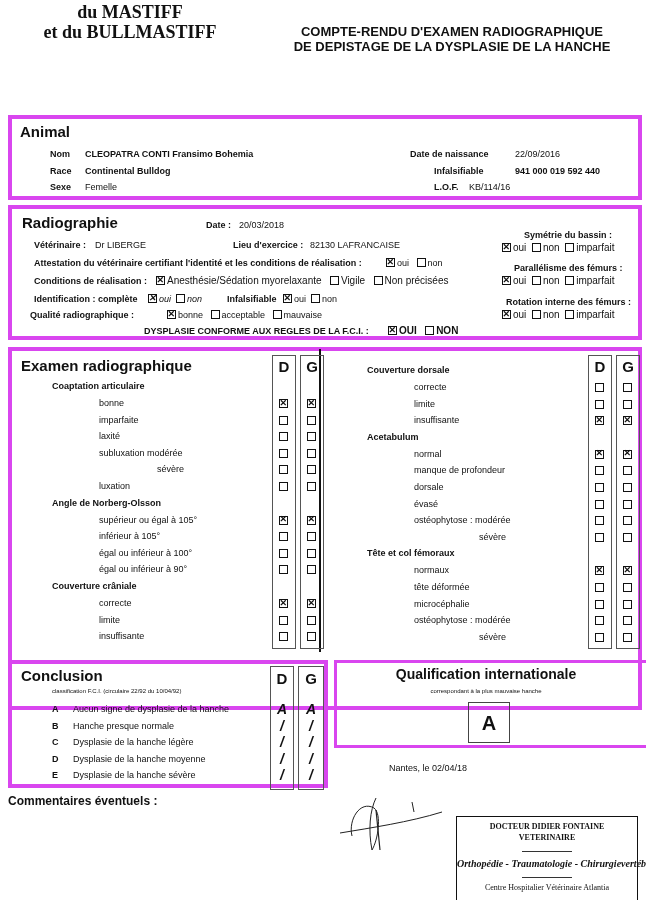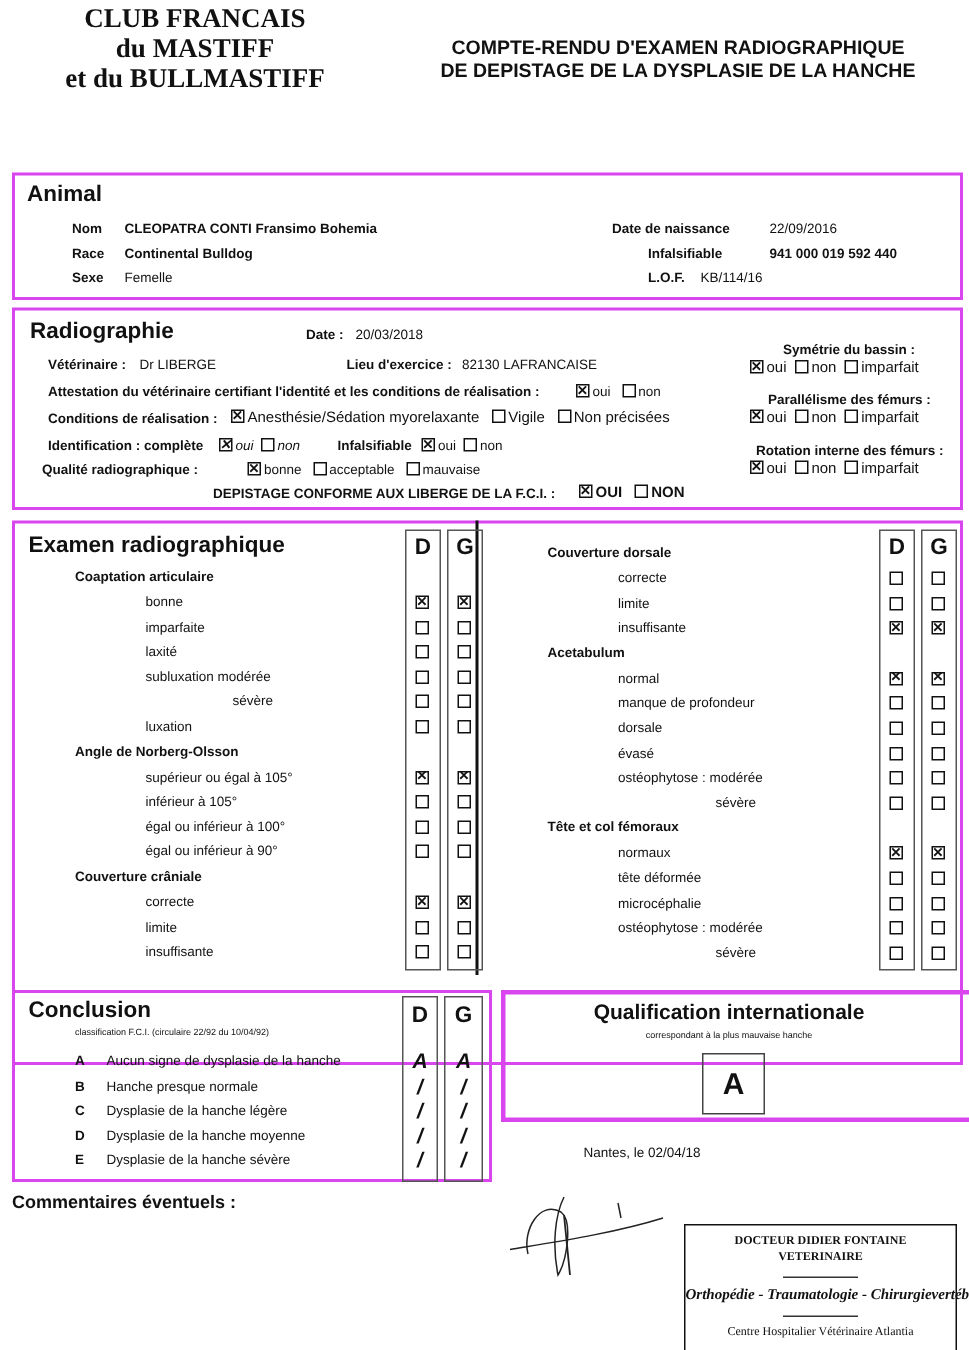--- a/index.html
+++ b/index.html
@@ -1,38 +1,37 @@
 <!DOCTYPE html>
 <html><head>
 <meta charset="utf-8">
 <style>
   * { box-sizing: border-box; margin: 0; padding: 0; }
   body { width: 646px; height: 900px; background: #fff; position: relative; overflow: hidden; color: #111; font-family: "Liberation Sans", sans-serif; }
   .abs { position: absolute; }
   .club { left: 30px; top: 2px; width: 200px; text-align: center; font-family: "Liberation Serif", serif; font-weight: bold; font-size: 18px; line-height: 20px; }
   .doctitle { left: 262px; top: 24px; width: 380px; text-align: center; font-weight: bold; font-size: 13px; line-height: 15px; }
-  .box { border: 2px solid #d946ef; }
+  .box { border: 4px solid #d946ef; }
   .sec-title { font-weight: bold; font-size: 15px; }
   .lbl-b { font-weight: bold; font-size: 9px; }
   .lbl { font-size: 9px; }
   .cb { display: inline-block; width: 9px; height: 9px; border: 1.5px solid #111; vertical-align: -1px; position: relative; margin-right: 2px; }
   .cb.on::after { content: "✕"; position: absolute; left: -0.5px; top: -3.5px; font-size: 9px; line-height: 12px; font-weight: bold; }
   .cb.on { background: #fff; }
   .col { border: 1px solid #555; }
   .colhead { font-weight: bold; font-size: 15px; text-align: center; }
   .row { position: absolute; font-size: 9px; white-space: nowrap; }
   .cat { position: absolute; font-size: 9px; font-weight: bold; white-space: nowrap; }
   .tick { position: absolute; }
   .stamp { font-family: "Liberation Serif", serif; }
 </style>
 </head>
 <body>
 
 <div class="abs club">
-  <div>CLUB FRANCAIS</div>
   <div>du MASTIFF</div>
   <div>et du BULLMASTIFF</div>
 </div>
 <div class="abs doctitle">
   <div>COMPTE-RENDU D'EXAMEN RADIOGRAPHIQUE</div>
   <div>DE DEPISTAGE DE LA DYSPLASIE DE LA HANCHE</div>
 </div>
 
 <div class="abs box" style="left:8px;top:115px;width:634px;height:85px;">
   <div class="abs sec-title" style="left:8px;top:4px;">Animal</div>
@@ -84,21 +83,21 @@
     <span class="cb"></span><span>non</span>
   </div>
 
   <div class="abs lbl-b" style="left:18px;top:101px;">Qualité radiographique :</div>
   <div class="abs lbl" style="left:134px;top:101px;white-space:nowrap;margin-left:21px;">
     <span class="cb on"></span><span>bonne</span>&nbsp;&nbsp;
     <span class="cb"></span><span>acceptable</span>&nbsp;&nbsp;
     <span class="cb"></span><span>mauvaise</span>
   </div>
 
-  <div class="abs lbl-b" style="left:132px;top:117px;white-space:nowrap;">DEPISTAGE CONFORME AUX LIBERGE DE LA F.C.I. :</div>
+  <div class="abs lbl-b" style="left:132px;top:117px;white-space:nowrap;">DYSPLASIE CONFORME AUX REGLES DE LA F.C.I. :</div>
   <div class="abs" style="left:376px;top:116px;white-space:nowrap;font-weight:bold;font-size:10px;">
     <span class="cb on"></span><span>OUI</span>&nbsp;&nbsp;
     <span class="cb"></span><span>NON</span>
   </div>
 
   <div class="abs lbl-b" style="left:512px;top:21px;">Symétrie du bassin :</div>
   <div class="abs" style="left:490px;top:33px;font-size:10px;white-space:nowrap;">
     <span class="cb on"></span><span>oui</span>&nbsp;
     <span class="cb"></span><span>non</span>&nbsp;
     <span class="cb"></span><span>imparfait</span>

